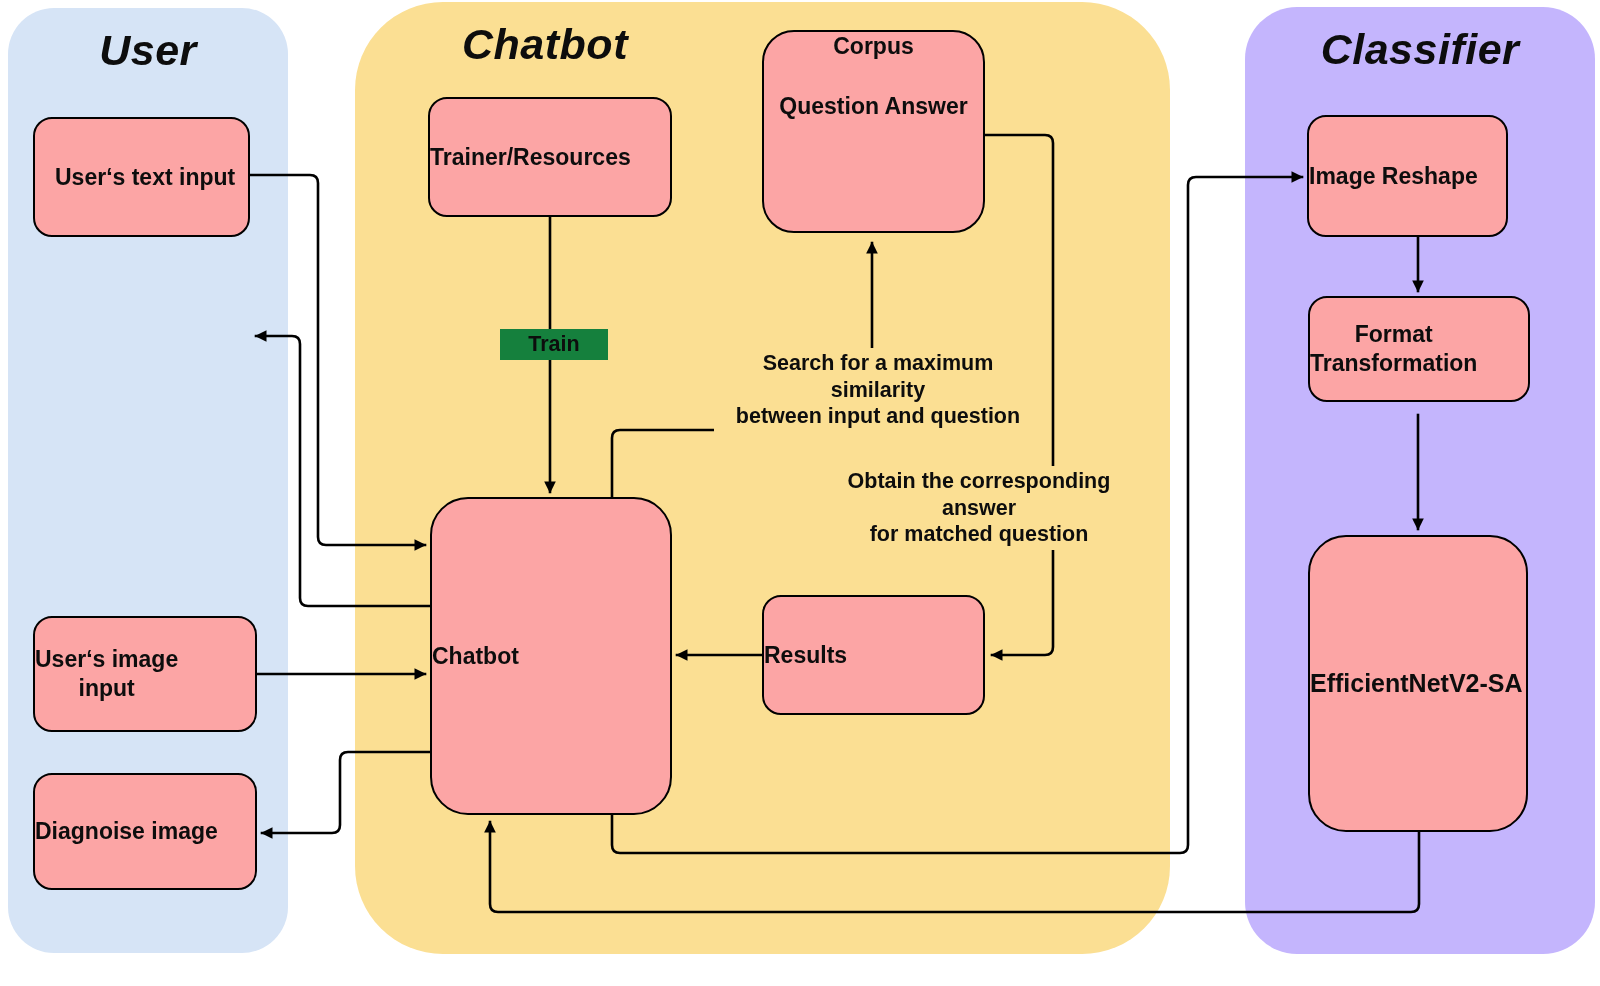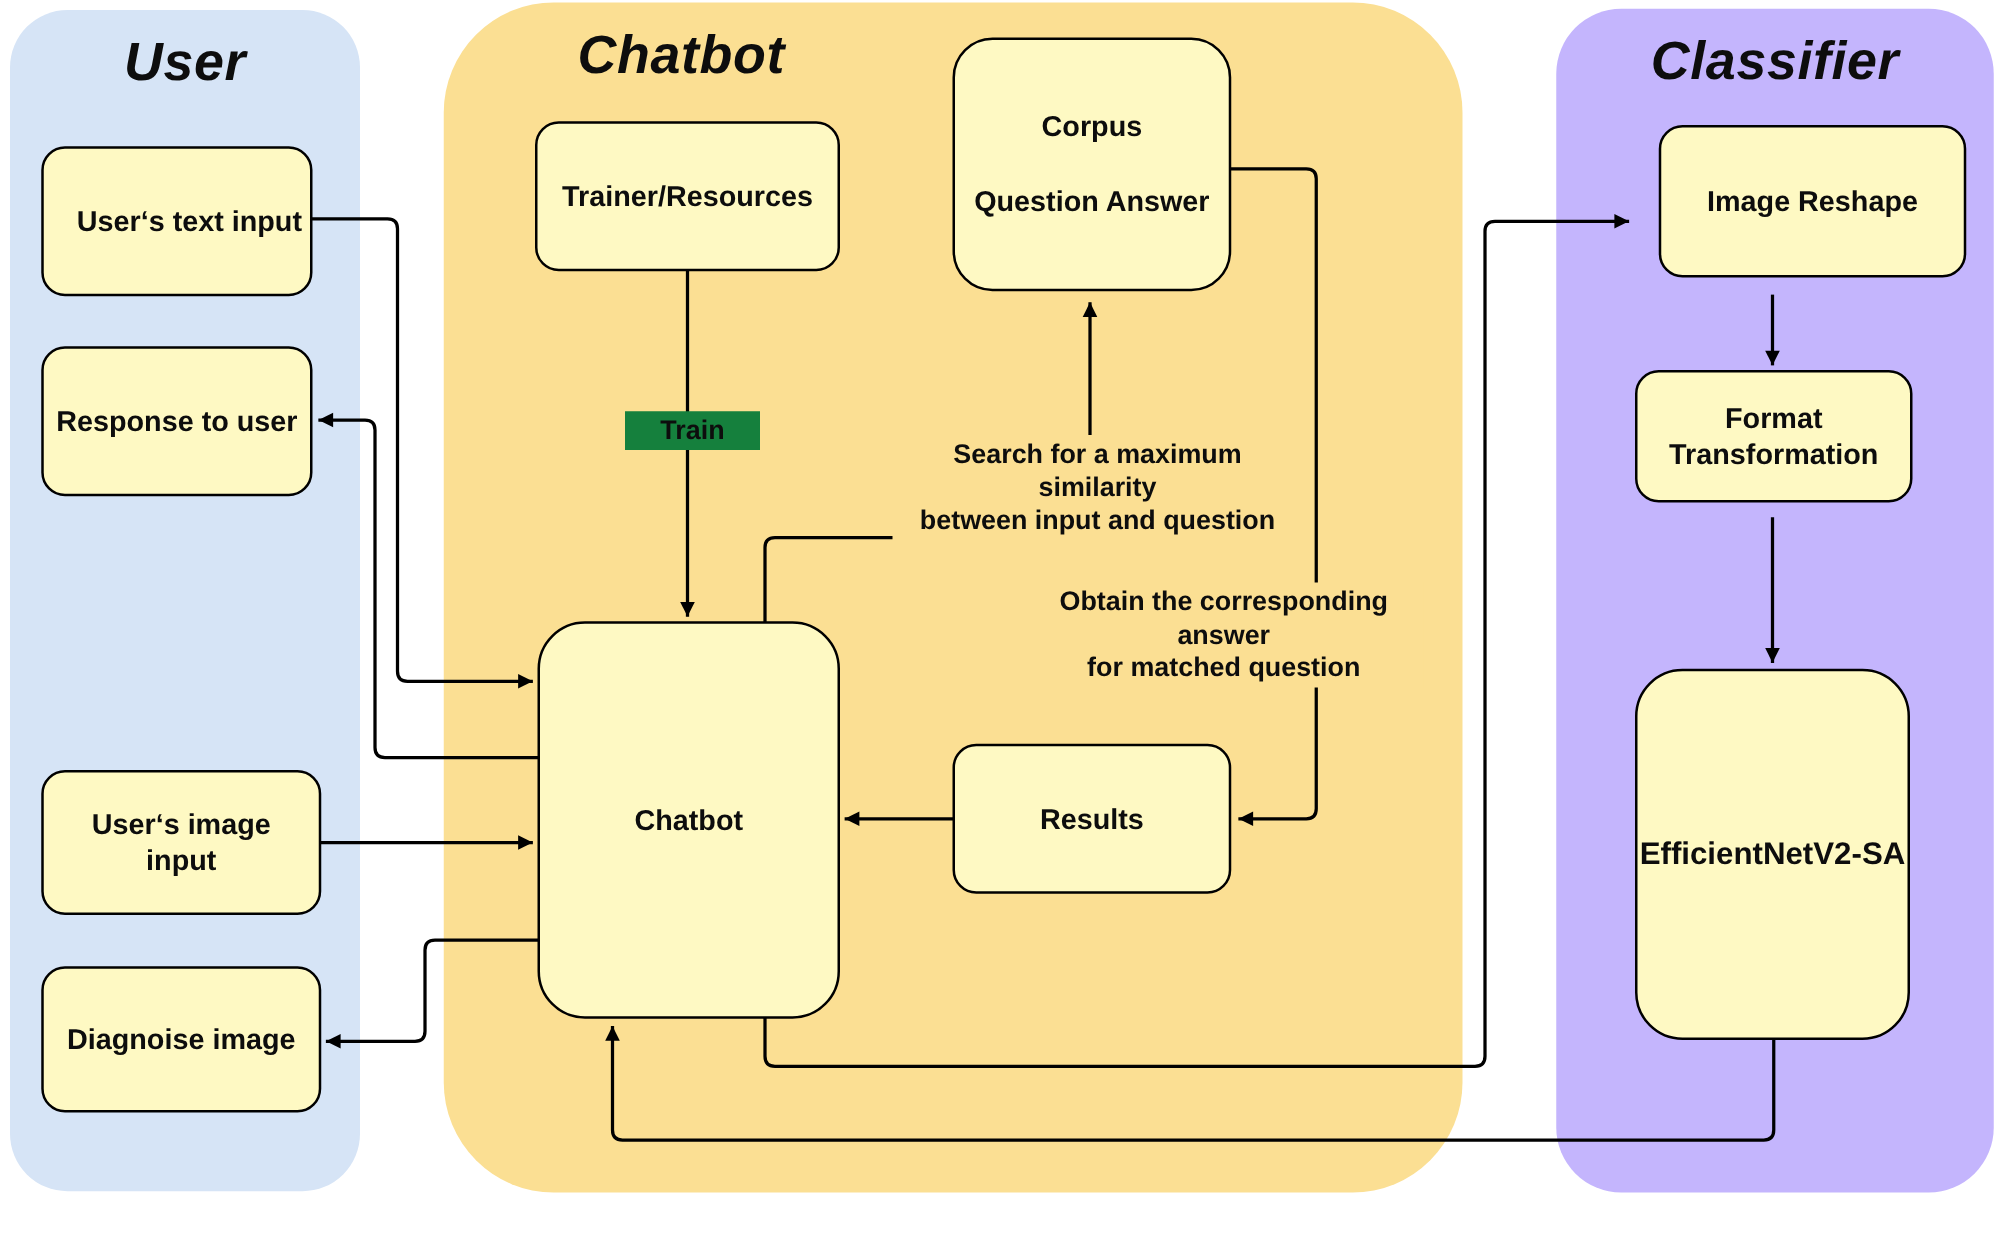--- a/index.html
+++ b/index.html
@@ -12,37 +12,37 @@
   #chatbot-panel    { left:355px;  top:2px;  width:815px; height:952px; border-radius:88px; }
   #classifier-panel { left:1245px; top:7px;  width:350px; height:947px; border-radius:52px; }
   .panel-title {
     position:absolute; top:18px; left:0; width:100%;
     font-size:43px; font-weight:bold; font-style:italic; color:#0d0d0d;
     text-align:center; letter-spacing:0.5px;
   }
   #chatbot-panel .panel-title { width:380px; }
   svg.edges { position:absolute; left:0; top:0; z-index:2; }
   .node {
-    position:absolute; z-index:3; background:#fef9c3;
+    position:absolute; z-index:3; background:#fca5a5;
     border:2.5px solid #000000; border-radius:19px;
-    display:flex; align-items:center; justify-content:center;
+    display:flex; align-items:center; justify-content:flex-start;
     text-align:center; font-weight:bold; font-size:23px; color:#0d0d0d;
     box-sizing:border-box; line-height:29px;
   }
   .node span { white-space:pre-line; }
   #n-text-input  { left:33px;  top:117px; width:217px; height:120px;padding-left:20px; }
   #n-response    { left:33px;  top:277px; width:217px; height:120px; }
   #n-image-input { left:33px;  top:616px; width:224px; height:116px; }
   #n-diagnoise   { left:33px;  top:773px; width:224px; height:117px; }
   #n-trainer     { left:428px; top:97px;  width:244px; height:120px; }
   #n-corpus      { left:762px; top:30px;  width:223px; height:203px; border-radius:32px;
                    flex-direction:column; gap:31px; }
   #n-chatbot     { left:430px; top:497px; width:242px; height:318px; border-radius:38px; }
   #n-results     { left:762px; top:595px; width:223px; height:120px; }
-  #n-reshape     { left:1307px; top:100px; width:246px; height:122px;margin-left:20px; }
+  #n-reshape     { left:1307px; top:115px; width:201px; height:122px; }
   #n-format      { left:1308px; top:296px; width:222px; height:106px; }
   #n-efficient   { left:1308px; top:535px; width:220px; height:297px; border-radius:38px; font-size:25px; }
   .edge-label {
     position:absolute; z-index:4; font-weight:bold; font-size:21.5px; color:#0d0d0d;
     text-align:center; white-space:pre-line; line-height:26.5px; padding:2px 4px;
   }
   #train-label  { left:500px; top:329px; width:100px; }
   #search-label { left:714px; top:304px; width:320px; }
   #obtain-label { left:819px; top:466px; width:312px; }
 </style>
@@ -87,23 +87,20 @@
   <div class="edge-label" id="search-label" style="background-color: rgb(251, 223, 147); margin-top: 44px;">Search for a maximum
 similarity
 between input and question</div>
   <div class="edge-label" id="obtain-label" style="background-color: rgb(251, 223, 147);">Obtain the corresponding
 answer
 for matched question</div>
 
   <div class="node" id="n-text-input">
     <span>User‘s text input</span>
   </div>
-  <div class="node" id="n-response">
-    <span>Response to user</span>
-  </div>
   <div class="node" id="n-image-input">
     <span>User‘s image
 input</span>
   </div>
   <div class="node" id="n-diagnoise">
     <span>Diagnoise image</span>
   </div>
 
   <div class="node" id="n-trainer">
     <span>Trainer/Resources</span>

